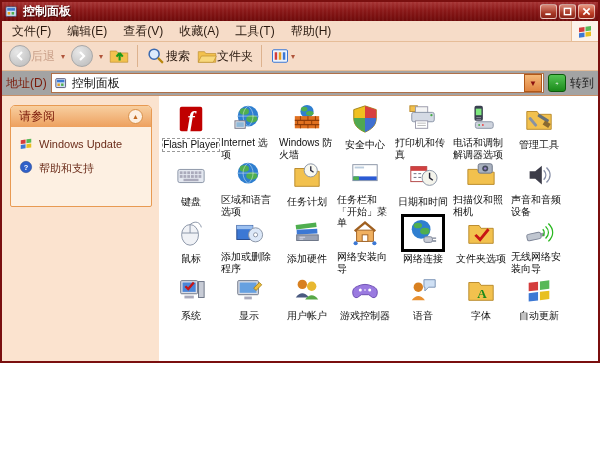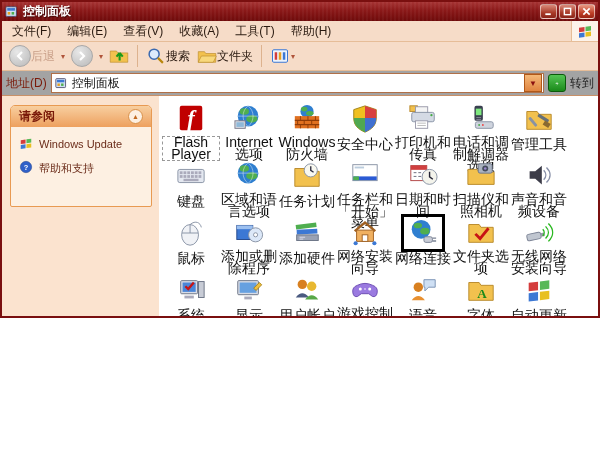--- a/index.html
+++ b/index.html
@@ -1,17 +1,17 @@
 <!DOCTYPE html>
 <html><head>
 <meta charset="utf-8">
 <style>
   html,body{margin:0;padding:0;}
   body{width:600px;height:451px;overflow:hidden;font-family:"Liberation Sans","DejaVu Sans",sans-serif;background:#fff;}
-  .window{width:600px;height:318px;box-sizing:border-box;border:2px solid #7a0f0f;display:flex;flex-direction:column;background:#f6dcc8;}
+  .window{width:600px;height:363px;box-sizing:border-box;border:2px solid #7a0f0f;display:flex;flex-direction:column;background:#f6dcc8;}
   
   .titlebar{height:19px;flex:0 0 19px;background:linear-gradient(#a63434,#8a1818 45%,#6e0a0a);background-blend-mode:multiply;display:flex;align-items:center;gap:4px;padding:0 3px;position:relative;}
   .titlebar:after{content:"";position:absolute;inset:0;background:repeating-linear-gradient(90deg,rgba(255,255,255,.04) 0 2px,transparent 2px 4px);pointer-events:none;}
   .title-text{color:#fff;font-weight:bold;font-size:12px;text-shadow:1px 1px 1px #3a0000;}
   .controls{margin-left:auto;display:flex;gap:2px;position:relative;z-index:1;}
   .ctl{width:17px;height:15px;border-radius:3px;border:1px solid rgba(255,255,255,.55);background:linear-gradient(#d98a7a,#a83a28 60%,#8a2418);display:flex;align-items:center;justify-content:center;padding:0;cursor:default;}
   .ctl.close{background:linear-gradient(#e89a84,#c04028 60%,#9a2414);}
   .ctl svg{width:9px;height:9px;}
   
   .menubar{height:20px;flex:0 0 20px;display:flex;align-items:center;background:#f6dcc8;border-bottom:1px solid #e2b removed;}
@@ -34,32 +34,32 @@
   .addr-input{flex:1;height:18px;background:#fff;border:1px solid #b07048;display:flex;align-items:center;gap:4px;padding:0 1px 0 3px;color:#111;}
   .addr-ico{width:13px;height:13px;}
   .addr-drop{margin-left:auto;width:16px;height:16px;background:linear-gradient(#f4b878,#e08440);border:1px solid #b05818;color:#8a1010;font-size:8px;display:flex;align-items:center;justify-content:center;cursor:default;}
   .go-btn{width:18px;height:18px;background:linear-gradient(#54c454,#1a8a1a);border:1px solid #0a5a0a;border-radius:3px;display:flex;align-items:center;justify-content:center;cursor:default;}
   .go-btn svg{width:11px;height:11px;}
   .go-label{color:#222;}
   
   .content{flex:1;display:flex;min-height:0;}
   .sidebar{width:157px;flex:0 0 157px;background:#fbe3cf;padding:9px 0 0 8px;box-sizing:border-box;}
   .panel{width:140px;border:1px solid #e89a52;border-radius:5px 5px 2px 2px;background:#fdf0e2;}
-  .panel-header{height:21px;background:linear-gradient(#f8cfa0,#eda05e);border-radius:4px 4px 0 0;display:flex;align-items:center;padding:0 8px;font-size:12px;font-weight:bold;color:#7a1a0a;cursor:default;}
+  .panel-header{height:21px;background:linear-gradient(#f8cfa0,#eda05e);border-radius:4px 4px 0 0;display:flex;align-items:center;padding:0 8px;font-size:12px;font-weight:normal;color:#7a1a0a;cursor:default;}
   .panel-chevron{margin-left:auto;width:13px;height:13px;border-radius:50%;background:#fdf0e2;border:1px solid #d89048;color:#c06820;font-size:7px;line-height:13px;text-align:center;cursor:default;}
   .panel-body{padding:9px 6px 30px 8px;display:flex;flex-direction:column;gap:8px;}
   .side-item{display:flex;align-items:center;gap:6px;font-size:11px;color:#6b2c1a;cursor:default;}
   .side-item svg{width:14px;height:14px;flex:0 0 14px;}
   .main{flex:1;background:#fff;padding:4px 0 0 3px;overflow:hidden;}
   .grid{display:grid;grid-template-columns:repeat(7,58px);grid-auto-rows:57px;}
   .gitem{display:flex;flex-direction:column;align-items:center;width:58px;cursor:default;}
   .icon-wrap{width:44px;height:38px;display:flex;align-items:center;justify-content:center;border:3px solid transparent;box-sizing:border-box;}
   .icon-wrap svg{width:30px;height:30px;}
   .gitem.highlighted .icon-wrap{border-color:#000;}
-  .glabel{font-size:14px;line-height:11.5px;text-align:center;color:#101010;max-width:58px;border:1px dashed transparent;}
+  .glabel{font-size:10px;line-height:11.5px;text-align:left;color:#101010;max-width:58px;border:1px dashed transparent;}
   .gitem.selected .glabel{border-color:#999;background:#fff;}
 </style>
 </head>
 <body>
 
 <div class="window">
 
   <div class="titlebar">
     <svg width="14" height="14" viewBox="0 0 16 16">
         <rect x="1" y="2" width="12" height="11" rx="1" fill="#cfe0f4" stroke="#446"></rect>

